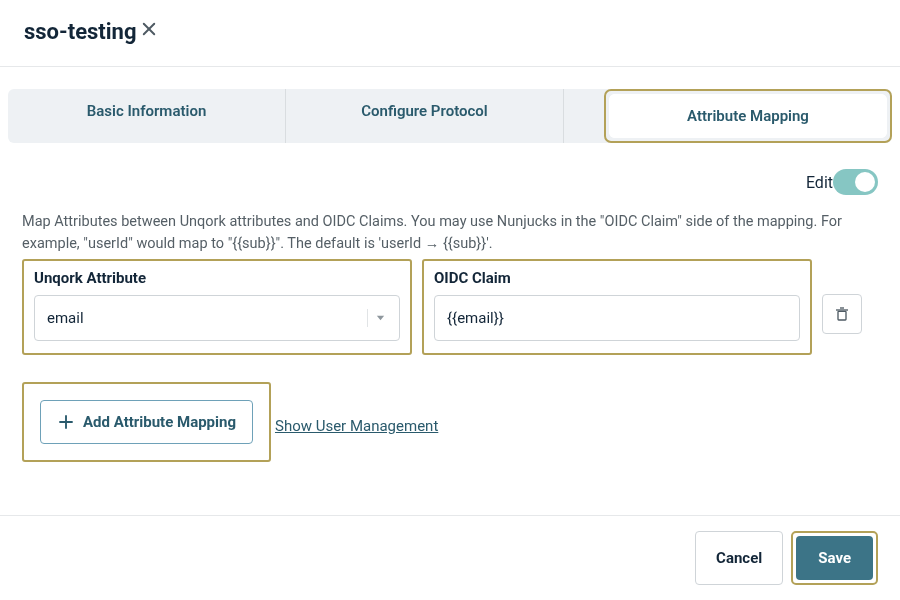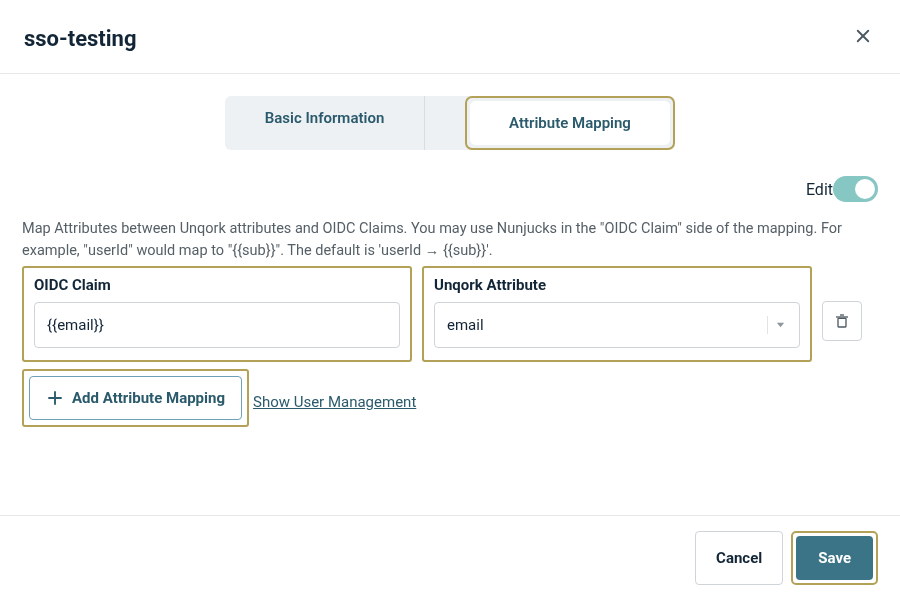--- a/index.html
+++ b/index.html
@@ -1,44 +1,44 @@
 <!DOCTYPE html>
 <html><head>
 <meta charset="utf-8">
 <style>
   * { box-sizing: border-box; margin: 0; padding: 0; font-family: -apple-system, BlinkMacSystemFont, "Segoe UI", Roboto, sans-serif; }
   body { background: #fff; color: #132638; width: 900px; height: 600px; overflow: hidden; }
-  .header { display: flex; align-items: center; justify-content: space-between; padding: 23px 24px 20px 24px; border-bottom: 1px solid #e6e8ea; }
+  .header { display: flex; align-items: center; padding: 16px 24px 20px 24px; border-bottom: 1px solid #e6e8ea; }
   .header h1 { font-size: 22px; font-weight: 700; color: #132638; }
   .close-btn { cursor: pointer; padding: 4px; }
   .close-btn svg { width: 18px; height: 18px; }
   .tabs-wrap { padding-top: 22px; display: flex; justify-content: center; }
   .tabs { display: flex; background: #eef1f4; border-radius: 6px; }
-  .tab { width: 200px; text-align: center; padding: 13px 0; font-size: 15px; font-weight: 600; color: #2a5a6c; }
+  .tab { width: 278px; text-align: center; padding: 13px 0; font-size: 15px; font-weight: 600; color: #2a5a6c; }
   .tab:nth-child(1), .tab:nth-child(2) { border-right: 1px solid #d9dde0; }
   .tab.active { background: #fff; border-radius: 6px; box-shadow: 0 0 0 2px #fff inset; }
   .tab-hl { padding: 3px; border: 2px solid #b3a158; border-radius: 7px; display: inline-block; margin-left: 40px; }
   .content { padding: 0 22px; }
   .edit-row { display: flex; justify-content: flex-end; align-items: center; padding: 26px 0 16px 0; }
   .edit-row span { font-size: 16px; color: #132638; }
   .toggle { width: 45px; height: 26px; background: #86c6c3; border-radius: 999px; position: relative; cursor: pointer; }
   .toggle-knob { width: 20px; height: 20px; background: #fff; border-radius: 50%; position: absolute; top: 3px; right: 3px; }
   .desc { font-size: 14.5px; color: #555f66; line-height: 1.5; margin-bottom: 4px; }
   .row { display: flex; gap: 10px; align-items: flex-start; }
   .field-block { border: 2px solid #b3a158; border-radius: 3px; padding: 8px 10px 12px 10px; flex: 1; }
   .field-block.oidc { flex: 0 0 390px; }
   .field-block.unq { flex: 0 0 390px; }
   .field-label { font-weight: 700; font-size: 15px; color: #132638; margin-bottom: 8px; }
   .text-input { width: 100%; padding: 13px 12px; border: 1px solid #cfd4d8; border-radius: 4px; font-size: 15px; color: #132638; }
   .select-box { width: 100%; display: flex; align-items: center; justify-content: space-between; border: 1px solid #cfd4d8; border-radius: 4px; padding: 13px 12px; font-size: 15px; color: #132638; background: #fff; }
   .select-box .caret-box { width: 26px; text-align: center; border-left: 1px solid #e1e4e6; margin-right: -6px; }
   .select-box .caret-box svg { width: 11px; height: 11px; }
   .delete-btn { width: 40px; height: 40px; border: 1px solid #cfd4d8; border-radius: 4px; display: flex; align-items: center; justify-content: center; margin-top: 35px; cursor: pointer; }
   .delete-btn svg { width: 16px; height: 16px; }
-  .add-wrap { display: inline-block; border: 2px solid #b3a158; border-radius: 3px; padding: 5px; margin-top: 7px; }
+  .add-wrap { display: inline-block; border: 2px solid #b3a158; border-radius: 3px; padding: 16px; margin-top: 27px; }
   .add-btn { display: flex; align-items: center; gap: 8px; padding: 12px 16px; border: 1px solid #6ea1b8; border-radius: 4px; font-weight: 700; font-size: 15px; color: #2a5a6c; cursor: pointer; background: #fff; }
   .add-btn svg { width: 18px; height: 18px; }
   .link { display: inline-block; margin-top: 21px; font-size: 15px; color: #2a5a6c; text-decoration: underline; cursor: pointer; }
   .footer { position: absolute; bottom: 0; left: 0; right: 0; border-top: 1px solid #e6e8ea; padding: 15px 22px; display: flex; justify-content: flex-end; gap: 8px; }
   .cancel-btn { padding: 13px 20px; border: 1px solid #cfd4d8; border-radius: 4px; font-weight: 700; font-size: 15px; color: #132638; background: #fff; cursor: pointer; }
   .save-wrap { border: 2px solid #b3a158; border-radius: 5px; padding: 3px; display: inline-block; }
   .save-btn { padding: 13px 22px; border: none; border-radius: 4px; font-weight: 700; font-size: 15px; color: #fff; background: #3c7487; cursor: pointer; text-align: center; }
 </style>
 </head>
 <body>
@@ -49,52 +49,53 @@
     <svg viewBox="0 0 24 24" fill="none" stroke="#4e5a63" stroke-width="2.5" stroke-linecap="round">
         <line x1="5" y1="5" x2="19" y2="19"></line>
         <line x1="19" y1="5" x2="5" y2="19"></line>
       </svg>
   </div>
 </div>
 
 <div class="tabs-wrap">
   <div class="tabs">
     <div class="tab">Basic Information</div>
+    <div class="tab">Configure Protocol</div>
     <div class="tab-hl">
       <div class="tab active" style="border:none">Attribute Mapping</div>
     </div>
   </div>
 </div>
 
 <div class="content">
 
   <div class="edit-row">
     <span>Edit</span>
     <div class="toggle">
       <div class="toggle-knob"></div>
     </div>
   </div>
 
   <p class="desc">Map Attributes between Unqork attributes and OIDC Claims. You may use Nunjucks in the "OIDC Claim" side of the mapping. For example, "userId" would map to "{{sub}}". The default is 'userId → {{sub}}'.</p>
 
   <div class="row">
-    <div class="field-block oidc">
-      <div class="field-label">OIDC Claim</div>
-      <input class="text-input" value="{{email}}" style="">
-    </div>
     <div class="field-block unq">
       <div class="field-label">Unqork Attribute</div>
       <div class="select-box">
         <span>email</span>
         <span class="caret-box">
           <svg viewBox="0 0 24 24" fill="#8e979d">
               <polygon points="4,8 20,8 12,18"></polygon>
             </svg>
         </span>
       </div>
+    </div>
+    <div class="field-block oidc">
+      <div class="field-label">OIDC Claim</div>
+      <input class="text-input" value="{{email}}" style="">
     </div>
     <div class="delete-btn">
       <svg viewBox="0 0 24 24" fill="none" stroke="#4e5a63" stroke-width="2">
           <rect x="6" y="8" width="12" height="13" rx="1"></rect>
           <line x1="3" y1="6" x2="21" y2="6"></line>
           <line x1="9" y1="3" x2="15" y2="3"></line>
         </svg>
     </div>
   </div>
 

